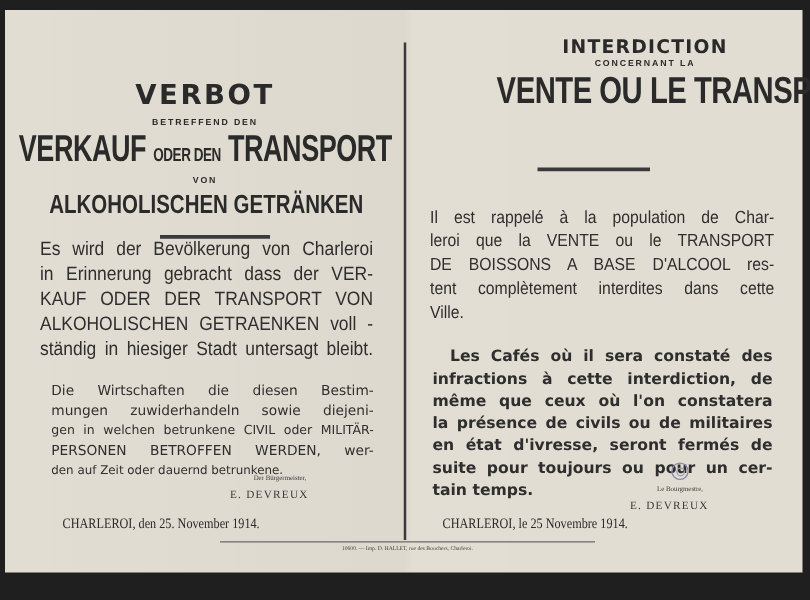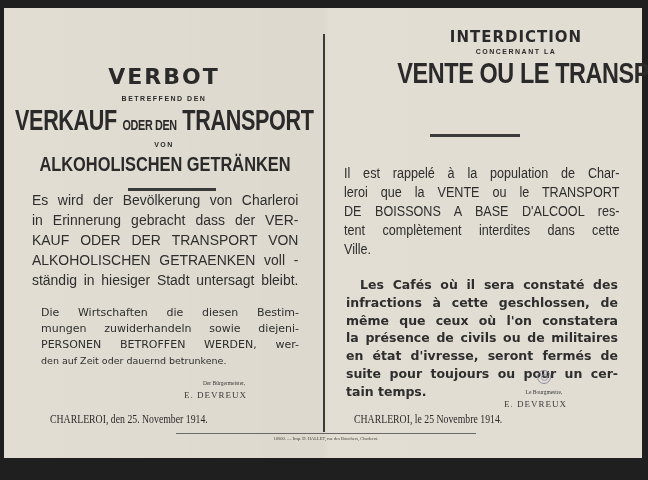--- a/index.html
+++ b/index.html
@@ -70,20 +70,21 @@
     <span class="line">Es wird der Bevölkerung von Charleroi</span>
     <span class="line">in Erinnerung gebracht dass der VER-</span>
     <span class="line">KAUF ODER DER TRANSPORT VON</span>
     <span class="line">ALKOHOLISCHEN GETRAENKEN voll -</span>
     <span class="line">ständig in hiesiger Stadt untersagt bleibt.</span>
   </div>
 
   <div class="para p-de2">
     <span class="line">Die Wirtschaften die diesen Bestim-</span>
     <span class="line">mungen zuwiderhandeln sowie diejeni-</span>
+    <span class="line" style="font-size:10px;">gen in welchen betrunkene CIVIL oder MILITÄR-</span>
     <span class="line">PERSONEN BETROFFEN WERDEN, wer-</span>
     <span class="line" style="text-align-last:left; font-size:9.5px;">den auf Zeit oder dauernd betrunkene.</span>
   </div>
 
   <div class="sig-title" style="left:180px; top:372px; width:80px;">Der Bürgermeister,</div>
   <div class="sig-name" style="left:180px; top:382px; width:80px;">E. DEVREUX</div>
   <div class="dateline" style="left:46px; top:405px;">CHARLEROI, den 25. November 1914.</div>
 
   <div class="divider-vert"></div>
 
@@ -99,21 +100,21 @@
   <div class="para p-fr1">
     <span class="line">Il est rappelé à la population de Char-</span>
     <span class="line">leroi que la VENTE ou le TRANSPORT</span>
     <span class="line">DE BOISSONS A BASE D'ALCOOL res-</span>
     <span class="line">tent complètement interdites dans cette</span>
     <span class="line" style="text-align-last:left;">Ville.</span>
   </div>
 
   <div class="para p-fr2">
     <span class="line" style="padding-left:14px;">Les Cafés où il sera constaté des</span>
-    <span class="line">infractions à cette geschlossen, de</span>
+    <span class="line">infractions à cette interdiction, de</span>
     <span class="line">même que ceux où l'on constatera</span>
     <span class="line">la présence de civils ou de militaires</span>
     <span class="line">en état d'ivresse, seront fermés de</span>
     <span class="line">suite pour toujours ou pour un cer-</span>
     <span class="line" style="text-align-last:left;">tain temps.</span>
   </div>
 
   <div class="stamp"></div>
   <div class="sig-title" style="left:500px; top:381px; width:80px;">Le Bourgmestre,</div>
   <div class="sig-name" style="left:500px; top:391px; width:80px;">E. DEVREUX</div>

